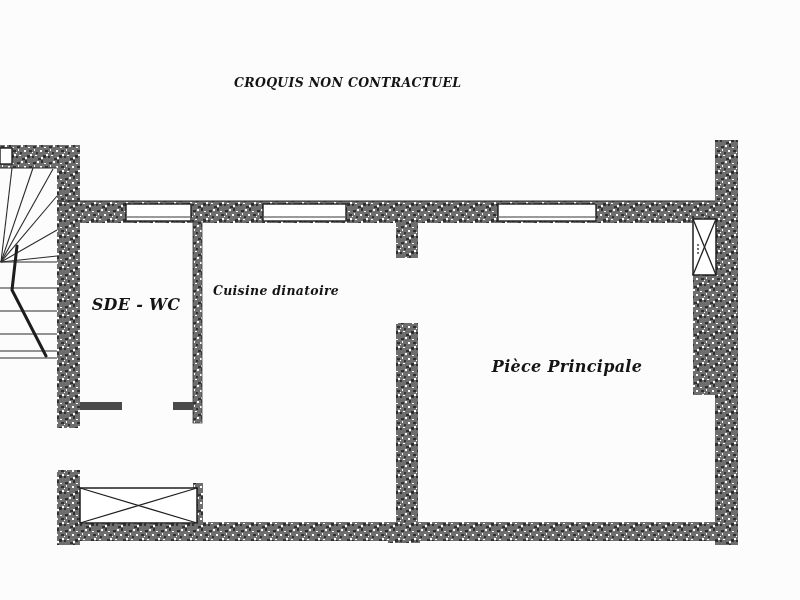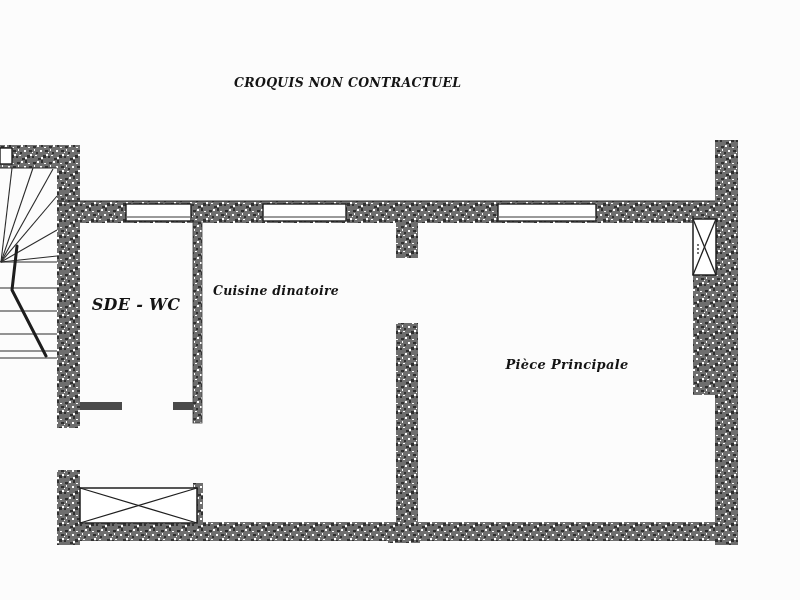--- a/index.html
+++ b/index.html
@@ -36,21 +36,21 @@
     position:absolute;
     color:var(--text);
     font-weight:bold;font-style:italic;
     white-space:nowrap;
     letter-spacing:0.3px;
   }
   .title-block{left:234px;top:75px;font-size:12.5px;line-height:16px;}
   .room-label{transform:translateX(-50%);}
   .label-sde{left:136px;top:295px;font-size:16px;}
   .label-cuisine{left:276px;top:283px;font-size:12.5px;text-align:right;}
-  .label-piece{left:567px;top:357px;font-size:13px;}
+  .label-piece{left:567px;top:357px;font-size:16px;}
 </style>
 </head>
 <body>
 
 <div class="plan-stage">
 
   <svg width="800" height="600" viewBox="0 0 800 600">
     <defs>
       <pattern id="stipple" width="16" height="16" patternUnits="userSpaceOnUse">
         <rect width="16" height="16" class="wall-base"></rect>

